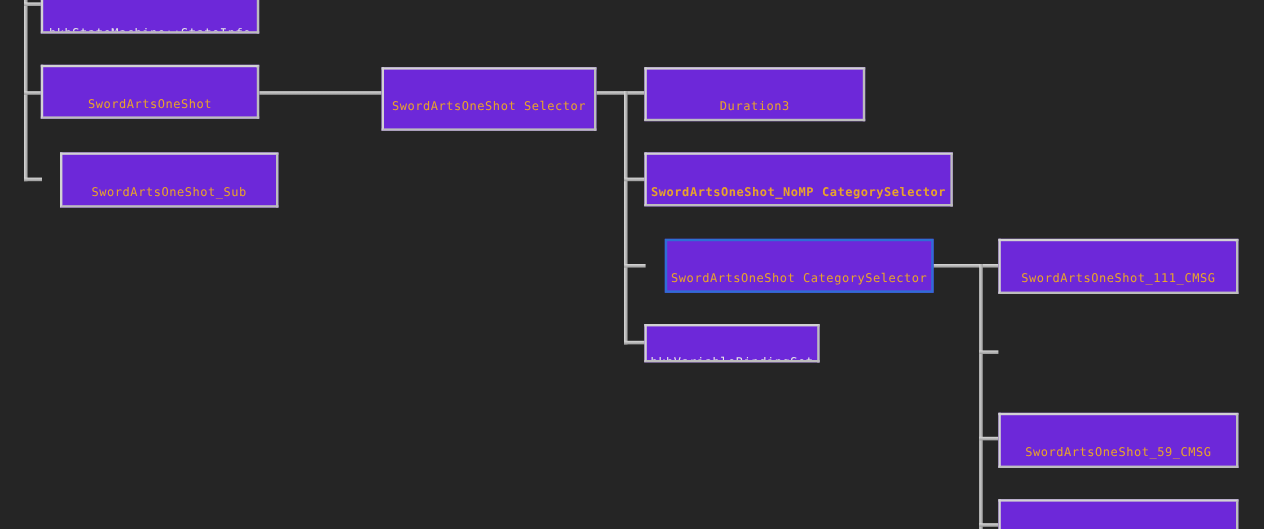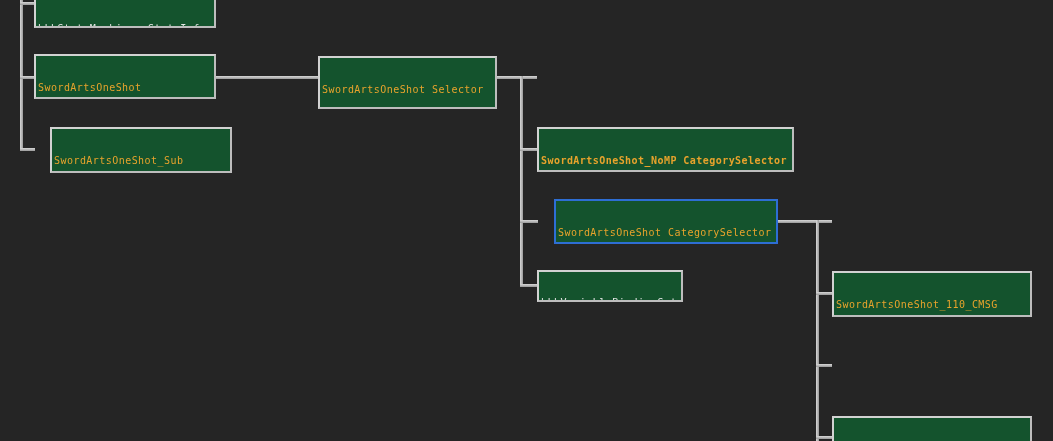--- a/index.html
+++ b/index.html
@@ -28,24 +28,25 @@
   .w10{left:520px;top:284px; width:18px;}
   .w11{left:761px;top:220px; width:71px;}
   .w12{left:816px;top:220px; height:221px;}
   .w13{left:816px;top:292px; width:16px;}
   .w14{left:816px;top:364px; width:16px;}
   .w15{left:816px;top:436px; width:16px;}
   
   .node{
     position:absolute;
     box-sizing:border-box;
-    background:#14532d;
+    background:#6d28d9;
     border:2px solid #bdbdbd;
     border-top-color:#d2d2d2;border-left-color:#d2d2d2;
     padding:4px 2px 4px 2px;
+    text-align:center;
     white-space:pre;
     overflow:hidden;
   }
   .node.selected{border:2px solid #2e6ed4;margin-left:17px;}
   .line{height:11px;line-height:11px;}
   .title{color:#e8a32c;}
   .cls{color:#e6e6e6;}
   .n-a   {left:34px; top:-4px;  width:182px;height:32px;padding-top:3px;}
   .n-b   {left:34px; top:54px;  width:182px;height:45px;}
   .n-c   {left:50px; top:127px; width:182px;height:46px;}
@@ -96,44 +97,54 @@
     
     
   </div>
 
   <div class="node n-sel">
     <div class="line title">SwordArtsOneShot Selector</div>
     
     
   </div>
 
+  <div class="node n-dur">
+    <div class="line title">Duration3</div>
+    
+    
+  </div>
 
   <div class="node n-nomp">
     <div class="line title">SwordArtsOneShot_NoMP CategorySelector</div>
     
     
   </div>
 
   <div class="node n-csel selected">
     <div class="line title">SwordArtsOneShot CategorySelector</div>
     
     
   </div>
 
   <div class="node n-vbs">
     <div class="line cls">hkbVariableBindingSet</div>
     
   </div>
 
-
-  <div class="node n-110">
-    <div class="line title">SwordArtsOneShot_110_CMSG</div>
+  <div class="node n-111">
+    <div class="line title">SwordArtsOneShot_111_CMSG</div>
     
     
   </div>
 
+
+  <div class="node n-59">
+    <div class="line title">SwordArtsOneShot_59_CMSG</div>
+    
+    
+  </div>
 
   <div class="node n-58">
     
     
   </div>
 
 </div>
 
 </body></html>

